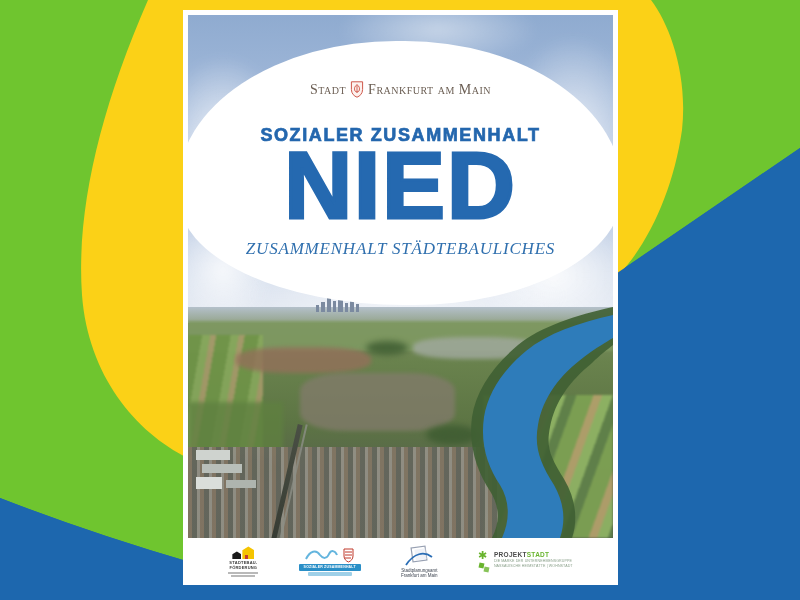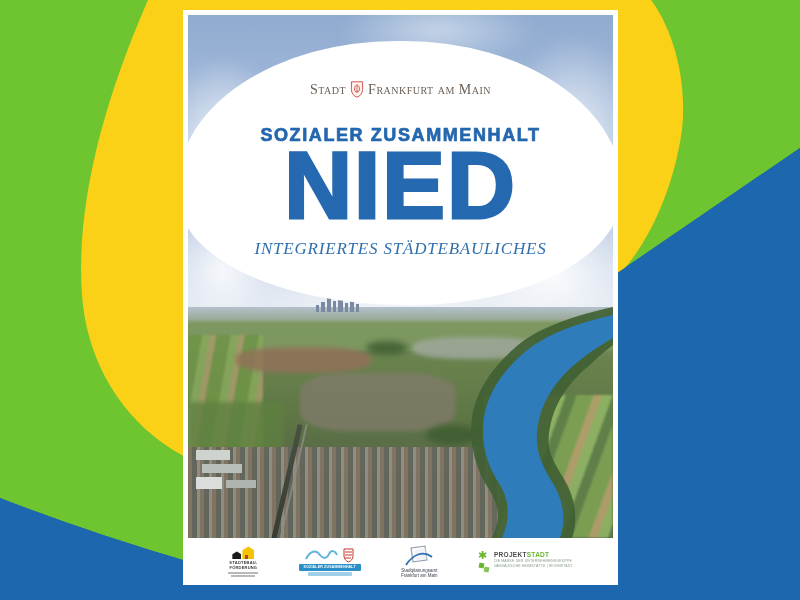--- a/index.html
+++ b/index.html
@@ -175,21 +175,21 @@
       <div class="citylogo">
         <span>Stadt</span><span class="crest"><svg width="14" height="17" viewBox="0 0 20 24">
               <path d="M2,1 h16 v11 c0,6 -4,9.5 -8,11 c-4,-1.5 -8,-5 -8,-11 Z" fill="#fdf2ef" stroke="#cd5448" stroke-width="1.4"></path>
               <path d="M10,5 C7,7 5.5,10 7,14 M10,5 C13,7 14.5,10 13,14 M7,14 C9,16 11,16 13,14 M10,6 L10,17" stroke="#cd5448" stroke-width="1.3" fill="none"></path>
             </svg></span><span>Frankfurt am Main</span>
       </div>
 
       <div class="kicker">SOZIALER ZUSAMMENHALT</div>
       <div class="bigtitle">NIED</div>
       <div class="subtitle">
-        <div>INTEGRIERTES STÄDTEBAULICHES</div>
+        <div>ZUSAMMENHALT STÄDTEBAULICHES</div>
       </div>
     </div>
 
     <div class="footer">
 
       <div class="logo">
         <div class="houses">
           <span class="house-black"></span>
             <span class="house-yellow">
               <i></i>

